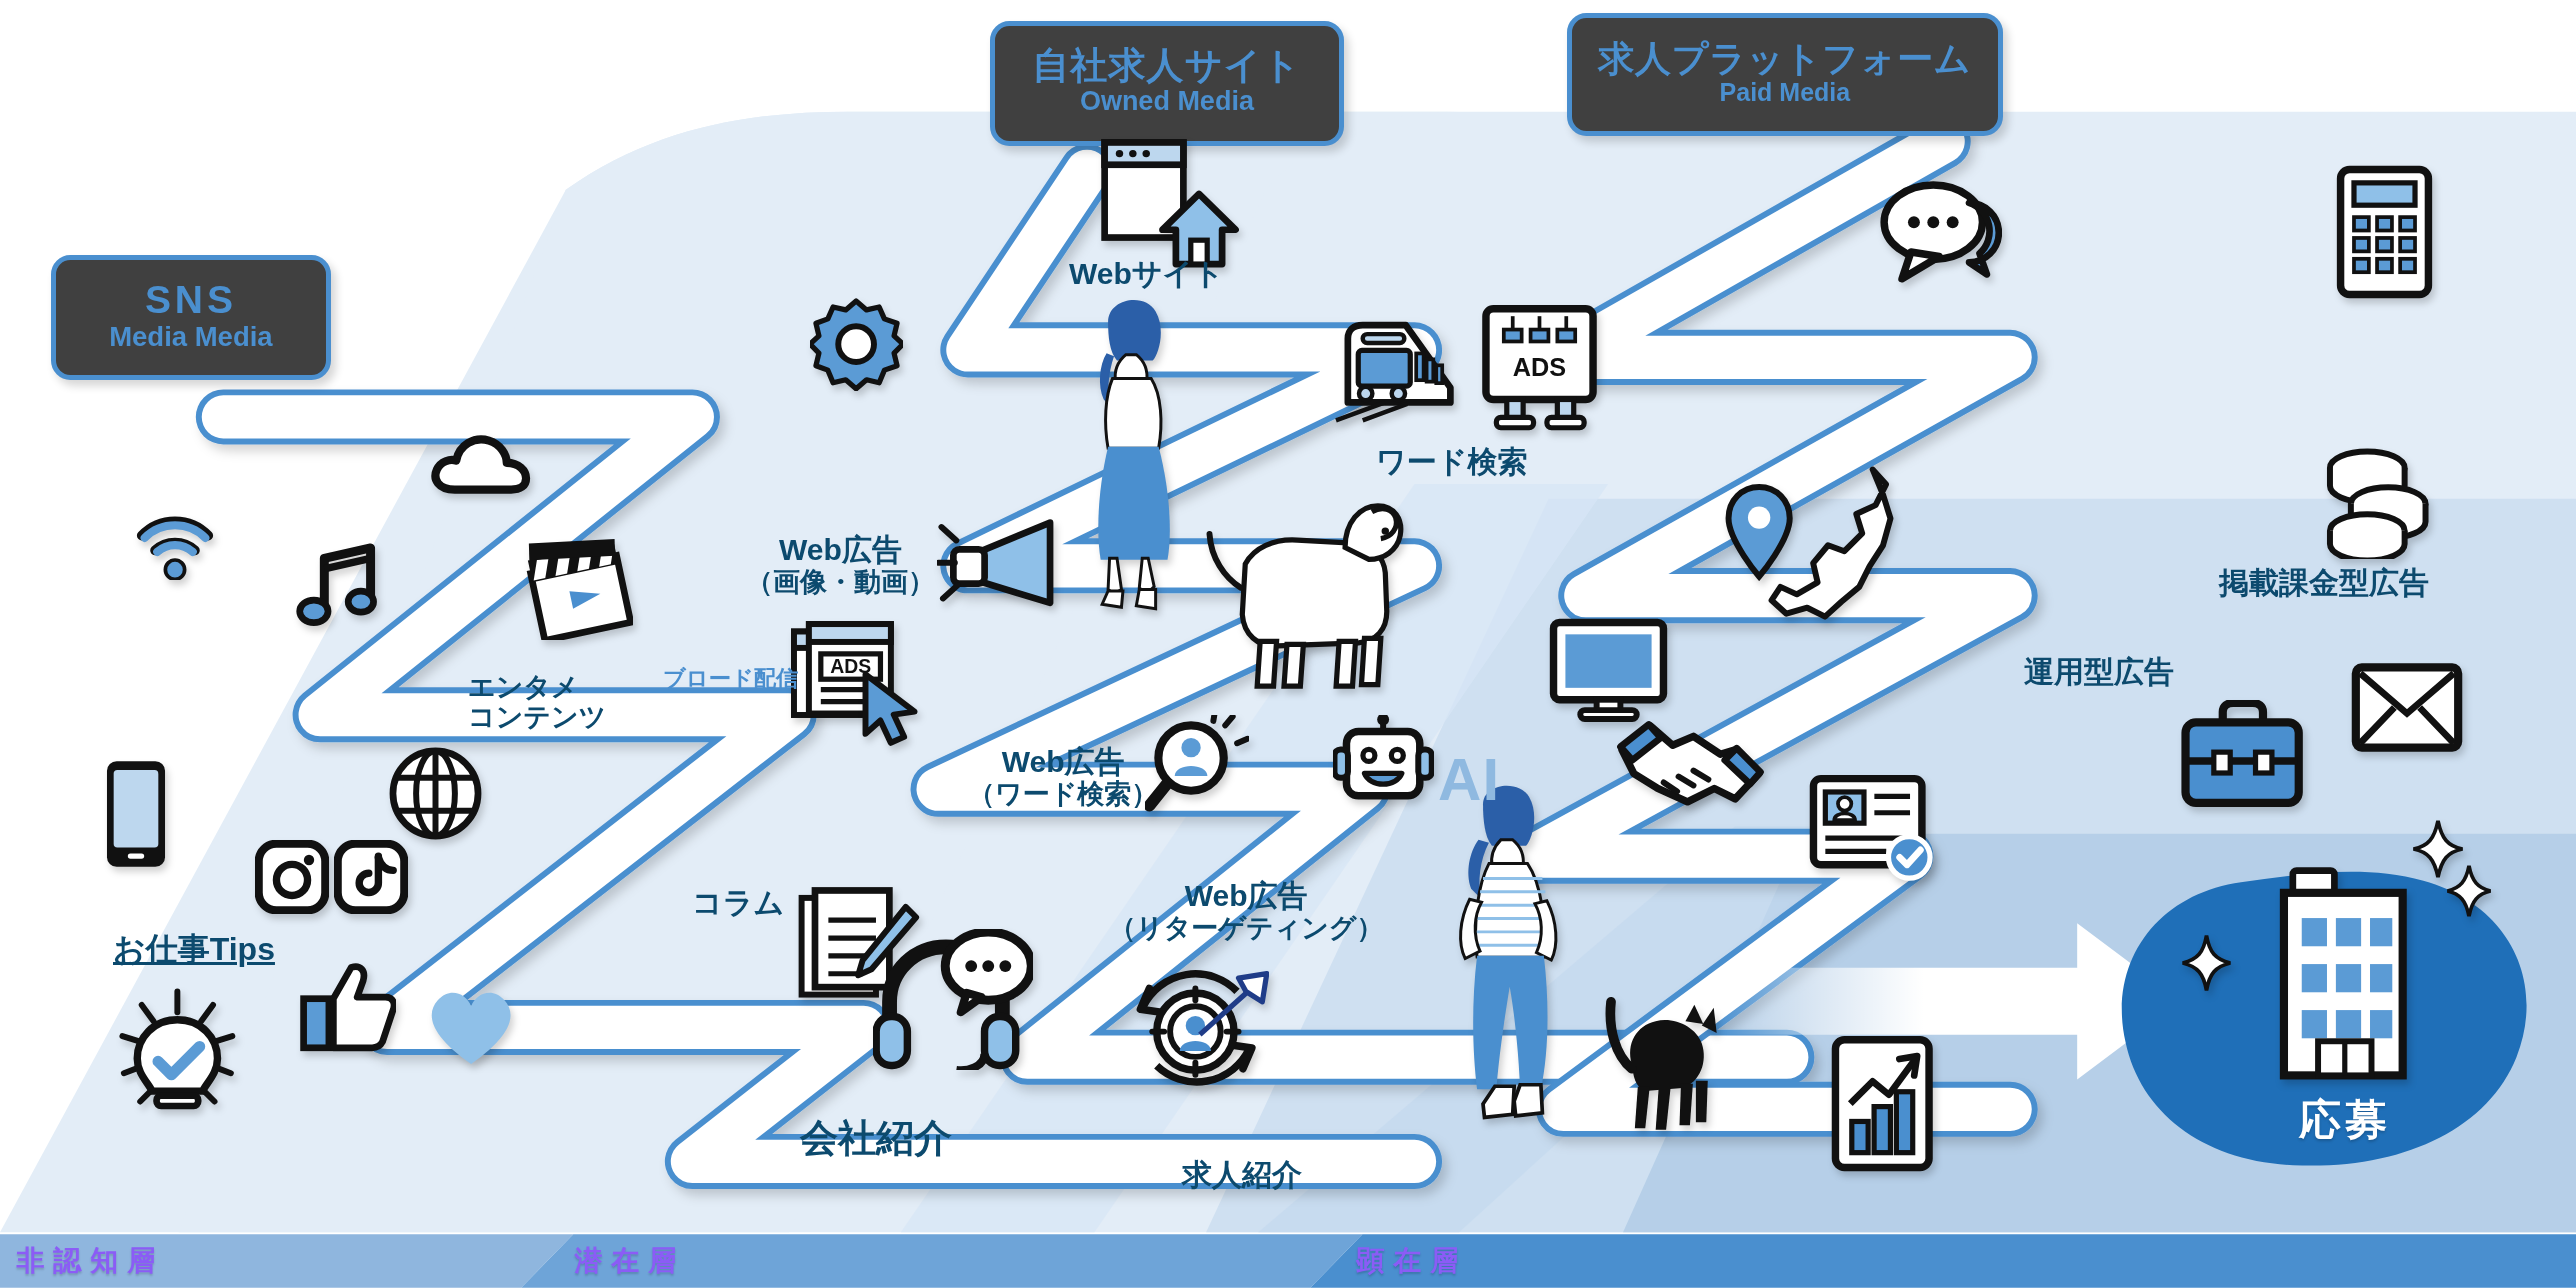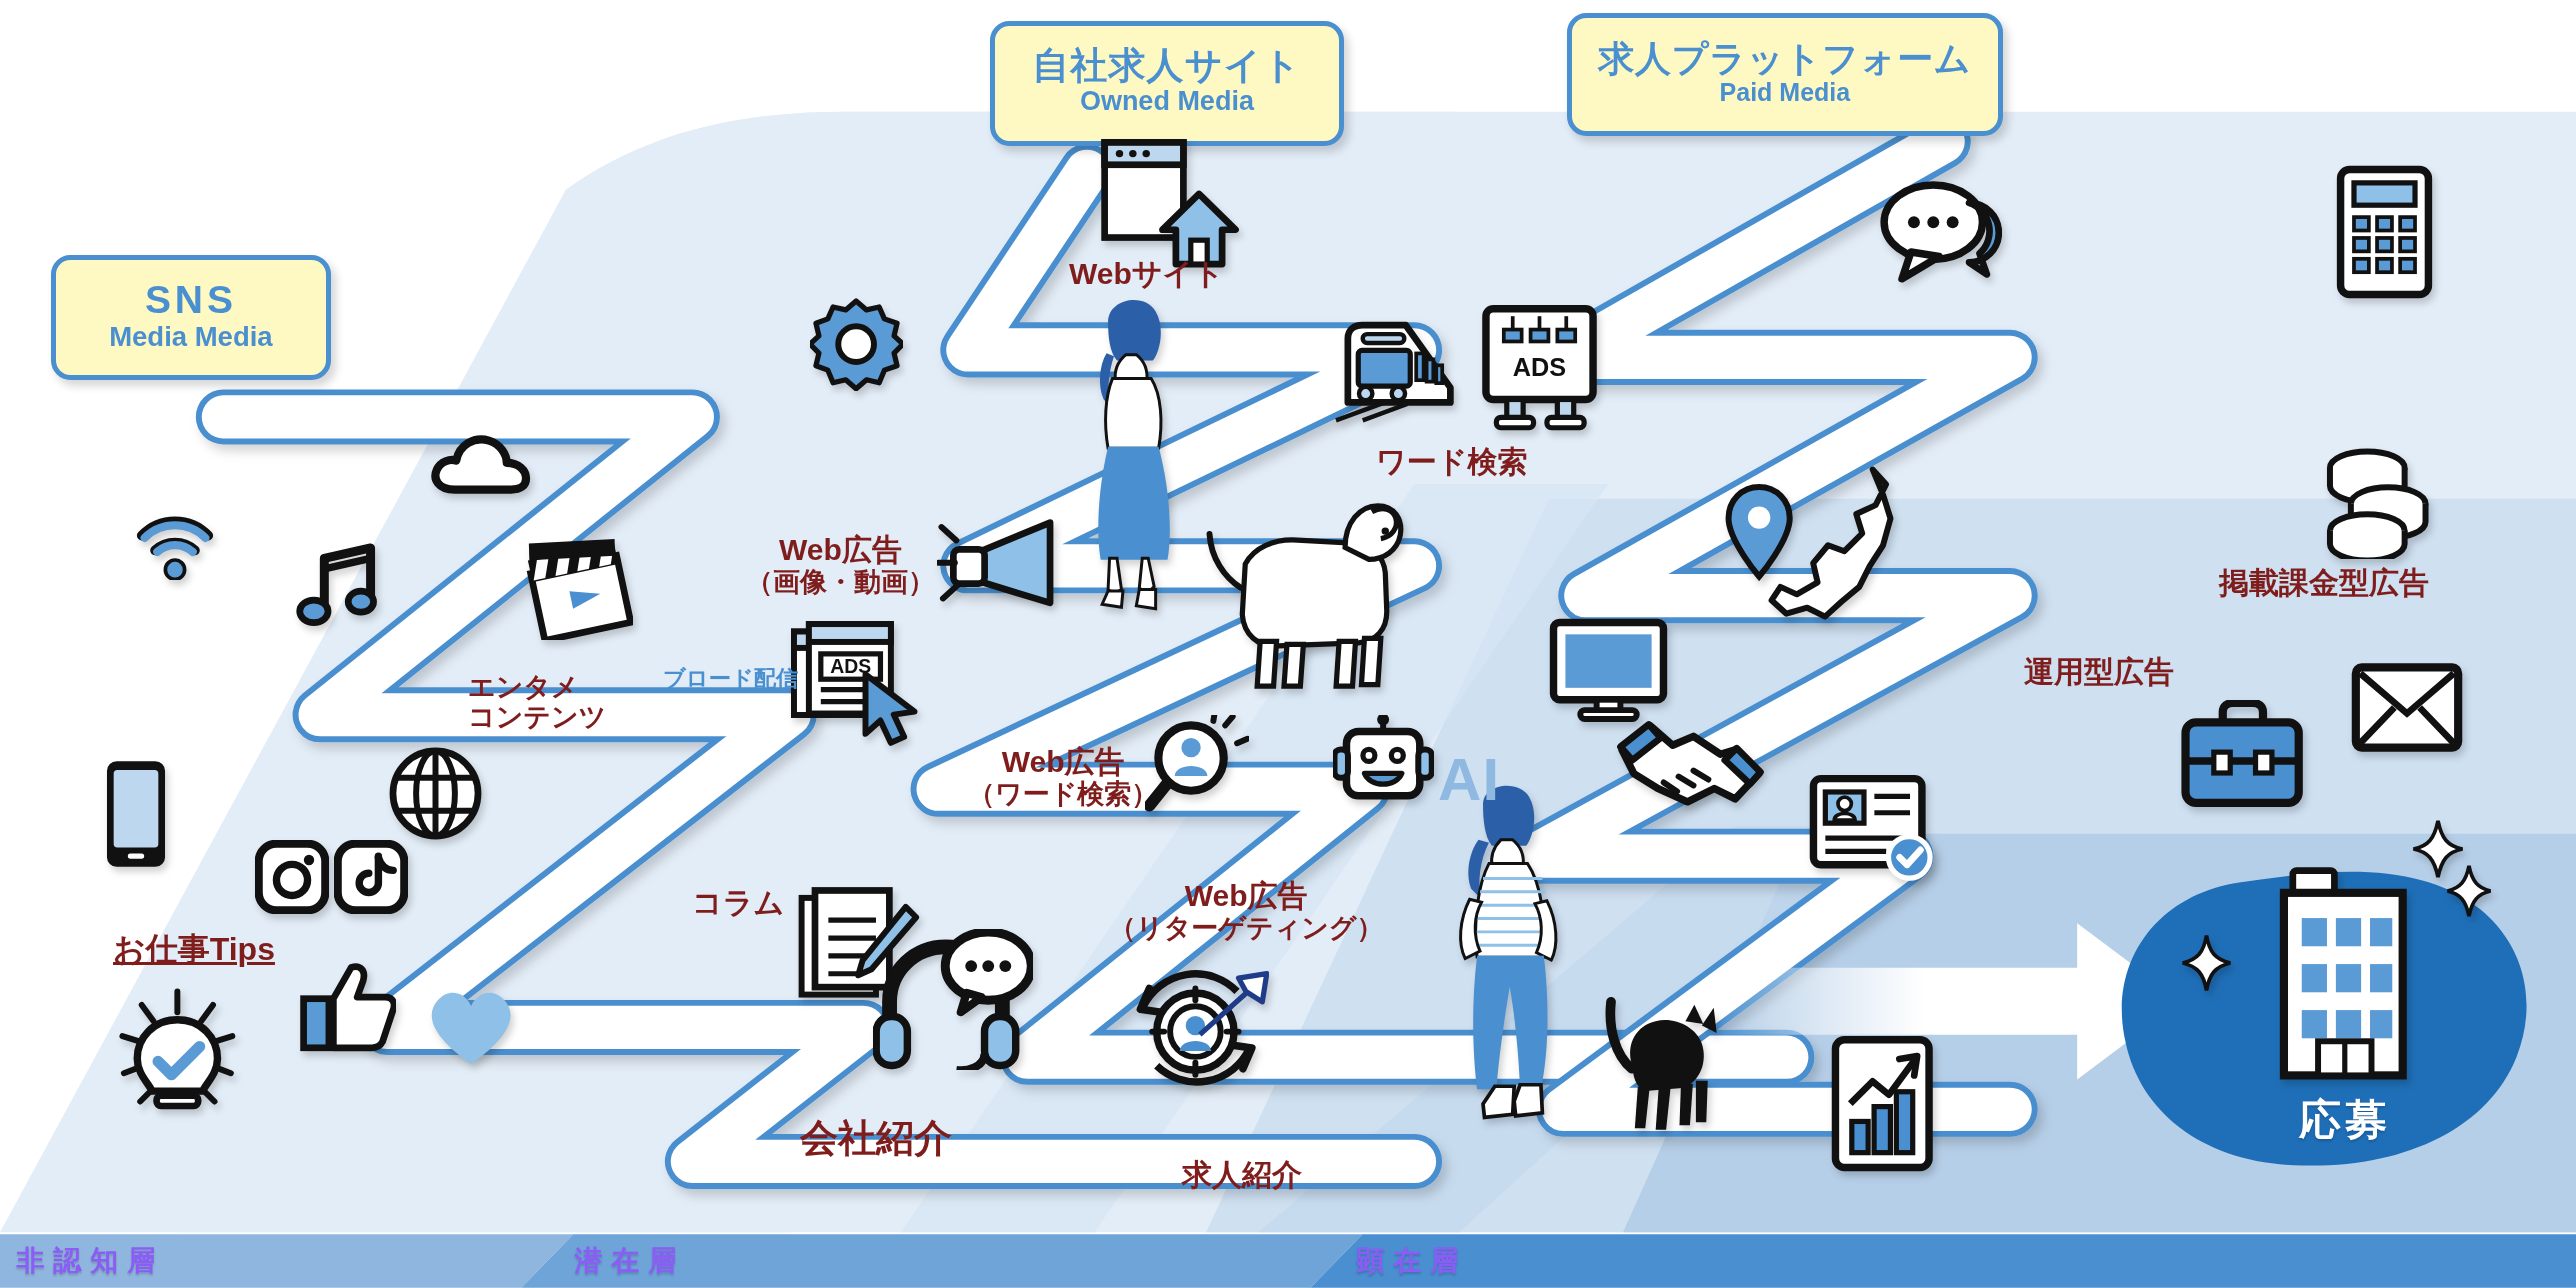--- a/index.html
+++ b/index.html
@@ -13,30 +13,30 @@
     color:#8b5cf6;font-weight:bold;font-size:28px;letter-spacing:.32em;
     white-space:nowrap;
     text-shadow:0 1.5px 2.2px rgba(0,0,0,.18);
   }
 
   
   svg.flow{position:absolute;left:0;top:0;width:2576px;height:1288px;}
 
   
   .callout{
-    position:absolute;background:#fef9c3;border:5.2px solid #4a8fcf;border-radius:19.4px;
+    position:absolute;background:#404040;border:5.2px solid #4a8fcf;border-radius:19.4px;
     box-shadow:4.5px 6px 9px rgba(0,0,0,.16);
     display:flex;flex-direction:column;align-items:center;justify-content:center;
     padding:7.4px 19.4px 10.4px;
   }
   .callout .jp{color:#4a8fcf;font-weight:bold;white-space:nowrap;line-height:1.05;}
   .callout .en{color:#4a8fcf;font-weight:bold;white-space:nowrap;line-height:1.15;}
 
   
-  .lab{position:absolute;white-space:nowrap;font-weight:bold;color:#7f1d1d;line-height:1.12;text-align:center;}
+  .lab{position:absolute;white-space:nowrap;font-weight:bold;color:#0c4a6e;line-height:1.12;text-align:center;}
   .lab.blue{color:#4a8fcf;}
   .lab.white{color:#fff;}
   .lab .l2{display:block;}
 
   .ai-text{position:absolute;font-weight:bold;color:#8fb9e0;font-size:60px;letter-spacing:.02em;}
 
   
   .ico{position:absolute;}
   .ico svg{display:block;filter:drop-shadow(3.7px 5.2px 3.7px rgba(0,0,0,.18));}
 </style>

